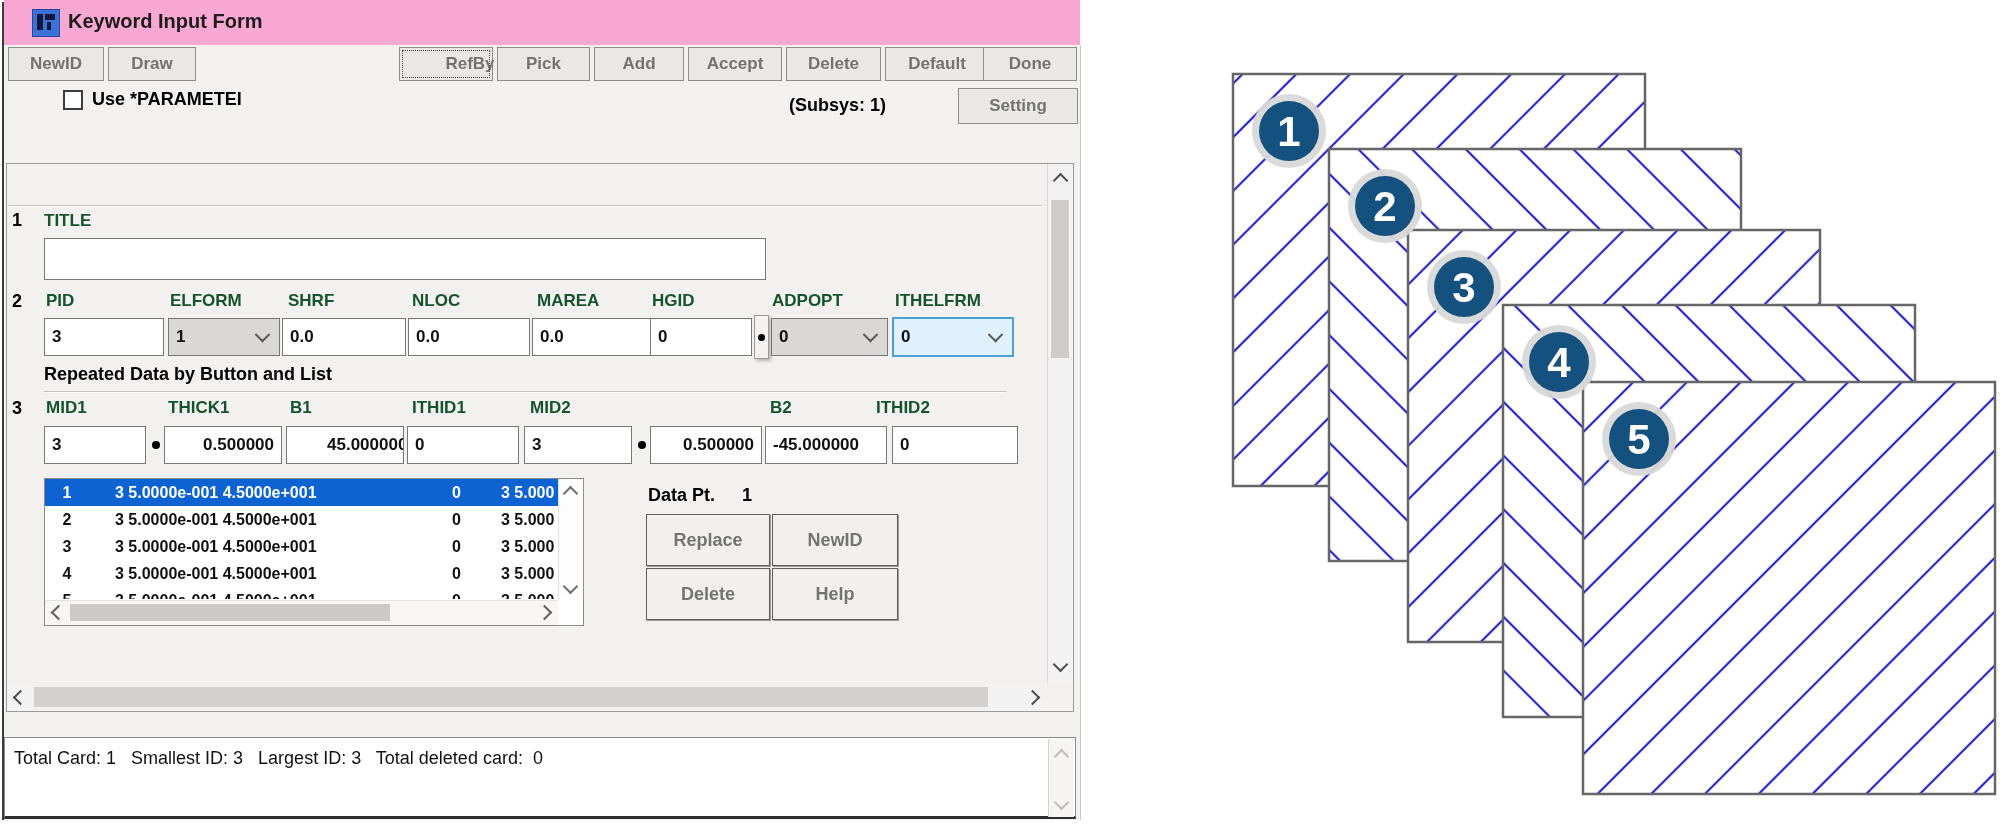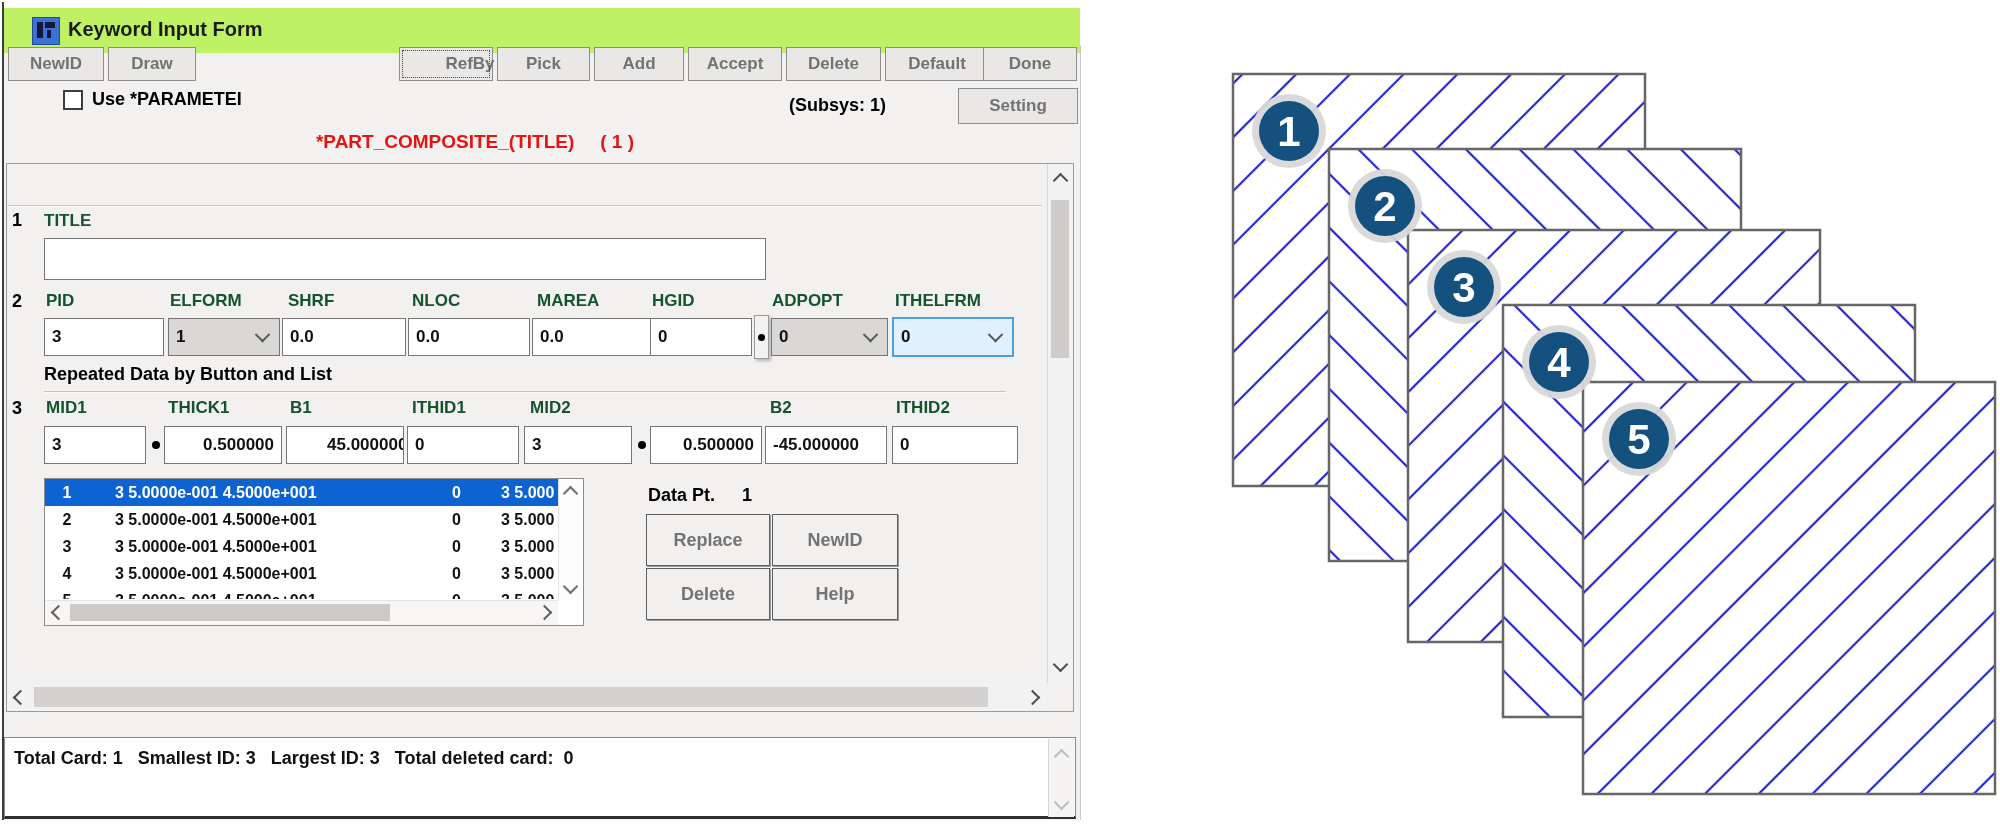--- a/index.html
+++ b/index.html
@@ -2,21 +2,21 @@
 <html><head>
 <meta charset="utf-8">
 <style>
   html,body{margin:0;padding:0;background:#ffffff;}
   #canvas{position:relative;width:2000px;height:825px;overflow:hidden;
           font-family:"Liberation Sans",sans-serif;color:#111;}
   .abs{position:absolute;}
   
   .win-left-edge{left:2px;top:2px;width:2px;height:818px;background:#3c3c3c;}
   .win-bg{left:4px;top:45px;width:1076px;height:775px;background:#f2f1f0;border-right:1px solid #c9c9c9;}
-  .titlebar{left:4px;top:8px;width:1076px;height:45px;background:#bef264;}
+  .titlebar{left:4px;top:0;width:1076px;height:45px;background:#f9a8d4;}
   .app-icon{left:28px;top:9px;width:26px;height:26px;background:#3a72d8;border:1px solid #24489a;}
   .app-icon .bar1{position:absolute;left:4px;top:4px;width:6px;height:16px;background:#15173a;}
   .app-icon .bar2{position:absolute;left:12px;top:4px;width:10px;height:6px;background:#15173a;}
   .app-icon .bar3{position:absolute;left:14px;top:12px;width:4px;height:8px;background:#15173a;}
   .title-text{left:64px;top:10px;font-size:20px;font-weight:600;color:#1c1c1c;}
   
   .btn{position:absolute;display:flex;align-items:center;justify-content:center;
        background:#e9e8e6;border:1px solid #8d8d8d;font-weight:700;font-size:17px;color:#737373;
        box-sizing:border-box;}
   .tb{top:47px;height:34px;}
@@ -55,21 +55,21 @@
   .list-rows{left:45px;top:479px;width:513px;height:120px;overflow:hidden;background:#fff;}
   .lrow{display:flex;align-items:center;height:27px;font-weight:700;font-size:16px;white-space:nowrap;overflow:hidden;}
   .lrow .idx{flex:0 0 44px;text-align:center;}
   .lrow .c1{flex:0 0 320px;padding-left:26px;box-sizing:border-box;}
   .lrow .c2{flex:0 0 52px;text-align:right;}
   .lrow .c3{padding-left:40px;}
   .lrow.selected{background:#0e63d2;color:#fff;}
   
   .statusbox{left:4px;top:737px;width:1072px;height:82px;background:#fff;border:1px solid #8a8a8a;
              border-bottom:3px solid #2e2e2e;box-sizing:border-box;}
-  .status-text{left:14px;top:748px;font-weight:700;font-size:18px;white-space:pre;}
+  .status-text{left:14px;top:748px;font-weight:400;font-size:18px;white-space:pre;}
   svg text{font-family:"Liberation Sans",sans-serif;}
 </style>
 </head>
 <body>
 
 <div id="canvas">
 
   <div class="abs win-bg"></div>
   <div class="abs titlebar">
     <div class="abs app-icon">
@@ -89,24 +89,20 @@
   <div class="btn tb" style="left:688px;width:94px;">Accept</div>
   <div class="btn tb" style="left:786px;width:95px;">Delete</div>
   <div class="btn tb" style="left:885px;width:104px;">Default</div>
   <div class="btn tb" style="left:983px;width:94px;">Done</div>
 
   <div class="abs checkbox"></div>
   <div class="abs bold-label" style="left:92px;top:89px;">Use *PARAMETEI</div>
   <div class="abs bold-label" style="left:789px;top:95px;">(Subsys: 1)</div>
   <div class="btn" style="left:958px;top:88px;width:120px;height:36px;">Setting</div>
 
-  <div class="abs red-title">
-    <span>*PART_COMPOSITE_(TITLE)</span>
-    <span>( 1 )</span>
-  </div>
 
   <div class="abs panel"></div>
   <div class="abs divider" style="left:8px;top:205px;width:1034px;"></div>
 
   <div class="abs rowno" style="left:12px;top:210px;">1</div>
   <div class="abs link" style="left:44px;top:211px;">TITLE</div>
   <div class="tinput" style="left:44px;top:238px;width:722px;height:42px;"></div>
 
   <div class="abs rowno" style="left:12px;top:291px;">2</div>
   <div class="abs link" style="left:46px;top:291px;">PID</div>
@@ -143,21 +139,21 @@
   <div class="abs divider" style="left:44px;top:391px;width:962px;"></div>
 
   <div class="abs rowno" style="left:12px;top:398px;">3</div>
   <div class="abs link" style="left:46px;top:398px;">MID1</div>
   <div class="abs link" style="left:168px;top:398px;">THICK1</div>
   <div class="abs link" style="left:290px;top:398px;">B1</div>
   <div class="abs link" style="left:412px;top:398px;">ITHID1</div>
   <div class="abs link" style="left:530px;top:398px;">MID2</div>
   <div class="abs link" style="left:654px;top:398px;margin-top:27px;">THICK2</div>
   <div class="abs link" style="left:770px;top:398px;">B2</div>
-  <div class="abs link" style="left:896px;top:398px;">ITHID2</div>
+  <div class="abs link" style="left:876px;top:398px;">ITHID2</div>
 
   <div class="tinput" style="left:44px;top:426px;width:102px;height:38px;">3</div>
   <div class="plain-dot" style="left:152px;top:441px;"></div>
   <div class="tinput num-right" style="left:164px;top:426px;width:118px;height:38px;">0.500000</div>
   <div class="tinput" style="left:286px;top:426px;width:118px;height:38px;padding-left:40px;">45.000000</div>
   <div class="tinput" style="left:407px;top:426px;width:112px;height:38px;">0</div>
   <div class="tinput" style="left:524px;top:426px;width:108px;height:38px;">3</div>
   <div class="plain-dot" style="left:638px;top:441px;"></div>
   <div class="tinput num-right" style="left:650px;top:426px;width:112px;height:38px;">0.500000</div>
   <div class="tinput" style="left:765px;top:426px;width:122px;height:38px;">-45.000000</div>

